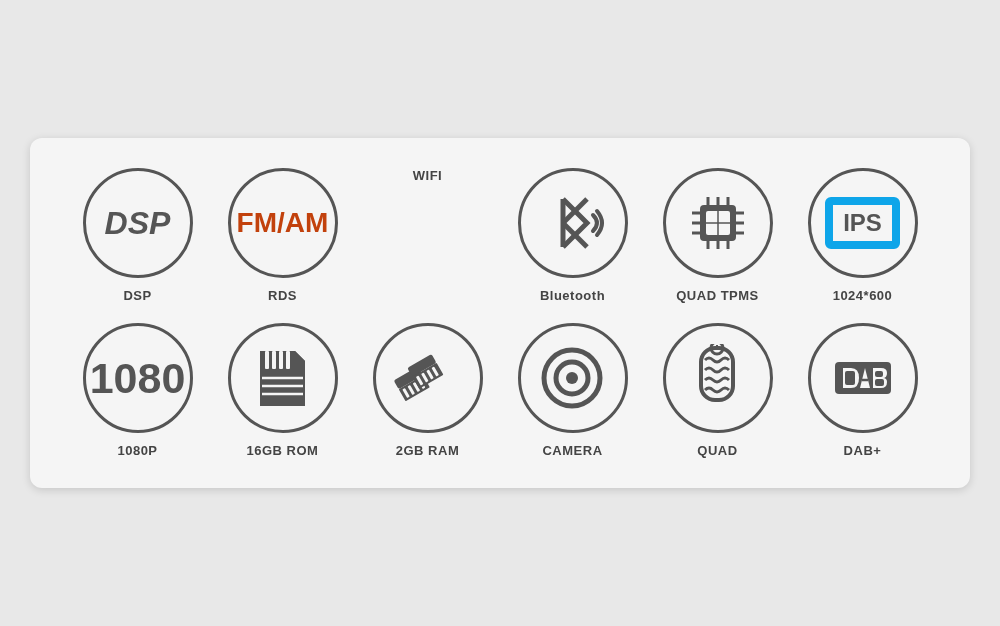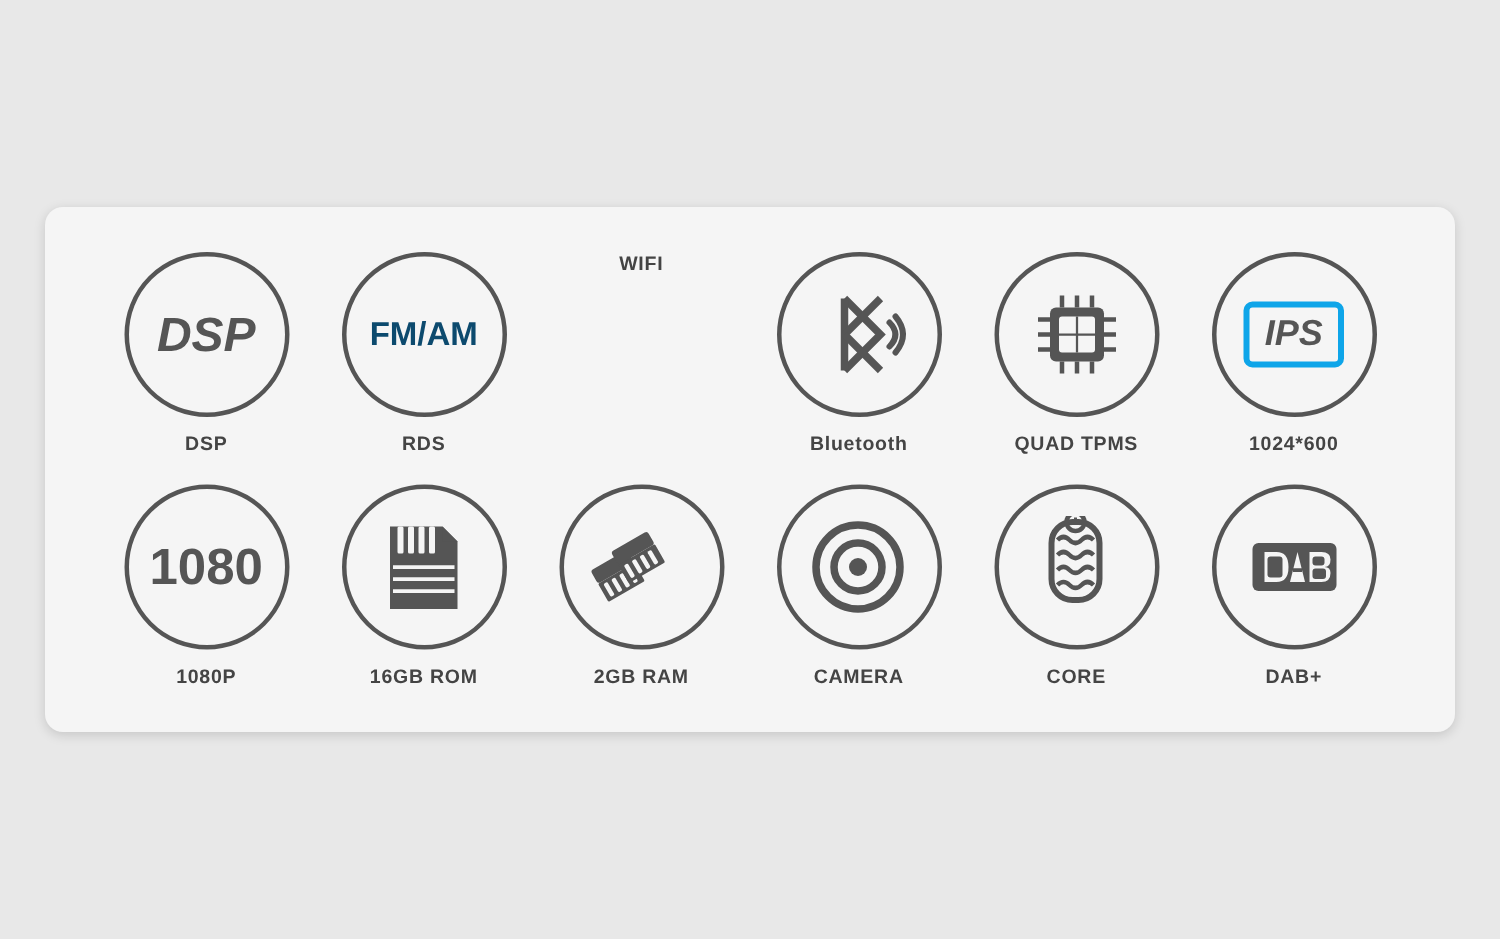--- a/index.html
+++ b/index.html
@@ -49,42 +49,41 @@
     }
     
     .dsp-text {
       font-size: 32px;
       font-weight: 900;
       color: #555;
       font-style: italic;
     }
     
     .fmam-text {
-      font-size: 22px;
-      font-weight: 900;
-      color: #0c4a6e;
+      font-size: 28px;
+      font-weight: 900;
+      color: #c2410c;
     }
     
     .ips-box {
-      border: 4px solid #0ea5e9;
+      border: 8px solid #0ea5e9;
       border-radius: 6px;
       padding: 4px 10px;
       display: flex;
       flex-direction: column;
       align-items: flex-end;
-      font-style: italic;
     }
     .ips-text {
       font-size: 24px;
       font-weight: 900;
       color: #555;
     }
     
     .res-text {
-      font-size: 34px;
+      font-size: 43px;
       font-weight: 900;
       color: #555;
     }
     
   </style>
 </head>
 <body>
 
 <div class="card">
   <div class="grid">
@@ -236,21 +235,21 @@
 
           <path d="M20,16 Q24,12 28,16 Q32,20 36,16 Q40,12 44,16" stroke="#555" stroke-width="3" fill="none"></path>
           <path d="M20,26 Q24,22 28,26 Q32,30 36,26 Q40,22 44,26" stroke="#555" stroke-width="3" fill="none"></path>
           <path d="M20,36 Q24,32 28,36 Q32,40 36,36 Q40,32 44,36" stroke="#555" stroke-width="3" fill="none"></path>
           <path d="M20,46 Q24,42 28,46 Q32,50 36,46 Q40,42 44,46" stroke="#555" stroke-width="3" fill="none"></path>
 
           <circle cx="32" cy="4" r="6" fill="none" stroke="#555" stroke-width="3"></circle>
           <line x1="32" y1="1" x2="32" y2="4" stroke="#555" stroke-width="2"></line>
         </svg>
       </div>
-      <span class="feature-label">CORE</span>
+      <span class="feature-label">QUAD</span>
     </div>
 
     <div class="feature-item">
       <div class="circle">
         <svg width="72" height="60" viewBox="0 0 72 60">
 
           <rect x="8" y="14" width="56" height="32" rx="4" fill="#555"></rect>
 
           <path d="M16,20 L16,40 L24,40 Q32,40 32,30 Q32,20 24,20 Z" fill="#f5f5f5"></path>
           <rect x="18" y="23" width="10" height="14" rx="2" fill="#555"></rect>

